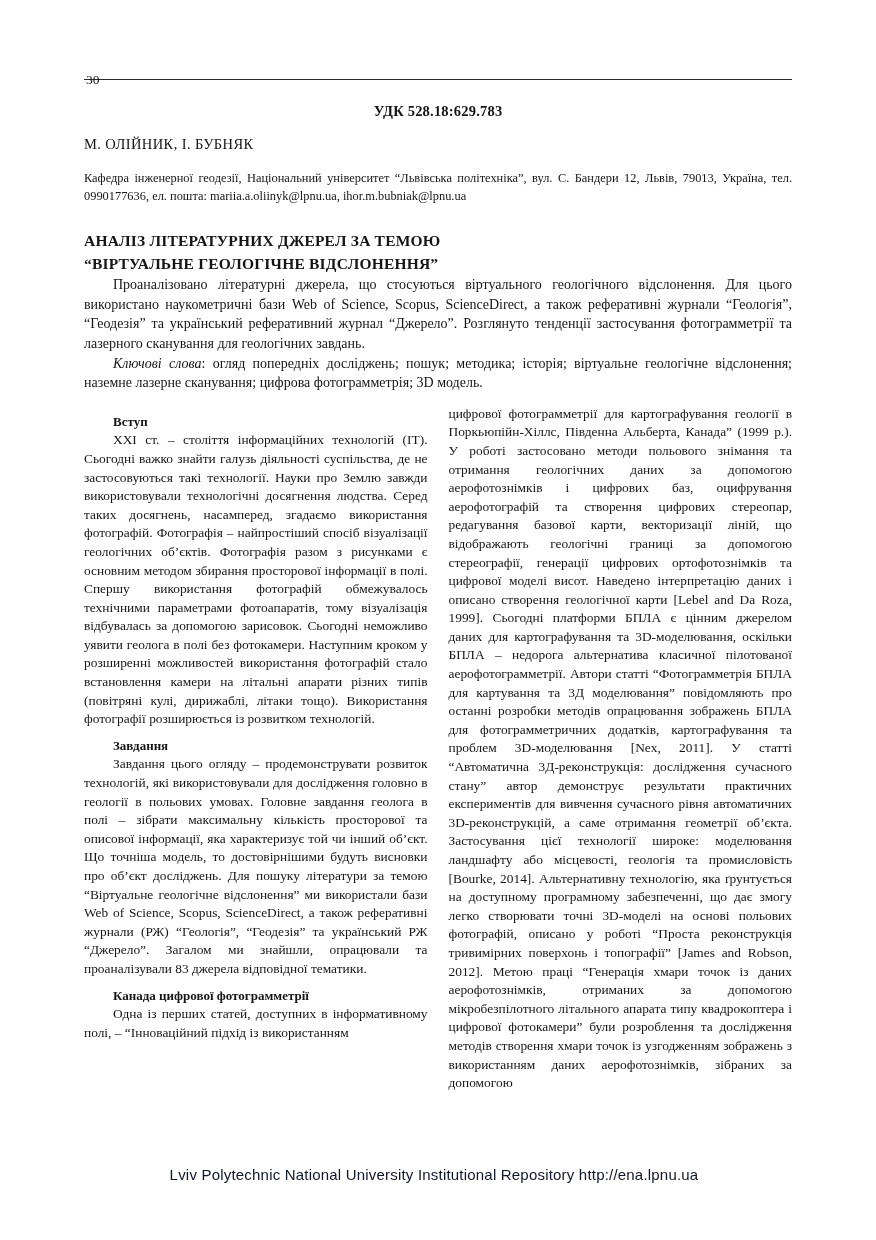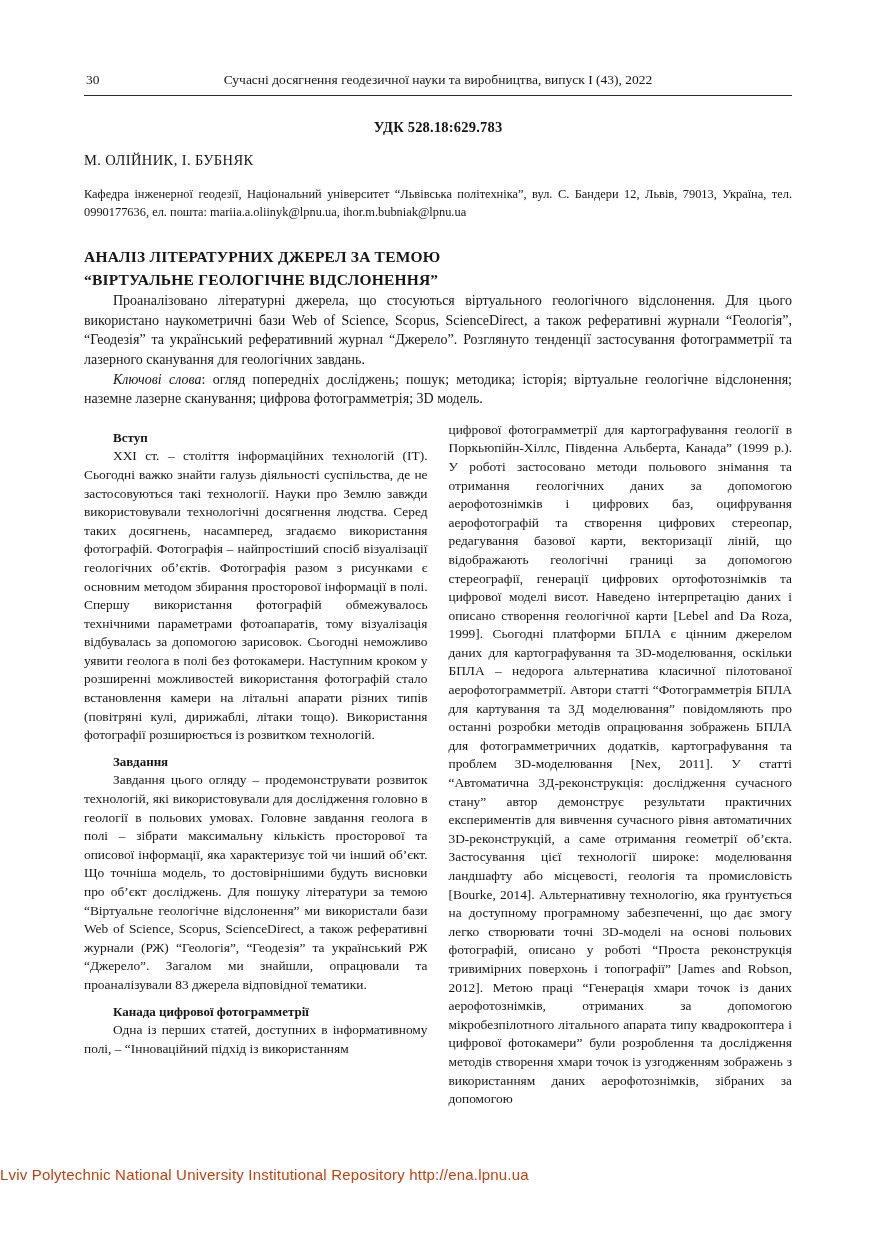--- a/index.html
+++ b/index.html
@@ -33,34 +33,34 @@
   .keywords-label { font-style:italic; }
 
   .columns { display:flex; gap:21px; margin-top:12px; font-size:13.4px; line-height:18.6px; text-align:justify; }
   .col { width:343.5px; }
   .col h3 { font-size:13px; font-weight:bold; margin:8px 0 0 0; text-indent:29px; }
   .col p { text-indent:29px; margin:0; }
   .col p.cont { text-indent:0; }
 
   .page-footer {
     position:absolute; left:0; right:8px; bottom:17px;
+    text-align:center;
     font-family:"Liberation Sans", sans-serif;
     font-size:15px;
-    color:#c2410c;
+    color:#0f172a;
     letter-spacing:.2px;
   }
 </style>
 </head>
 <body>
 
 <div class="page">
 
   <div class="running-head">
     <span class="page-num">30</span>
-    <span>Сучасні досягнення геодезичної науки та виробництва, випуск I (43), 2022</span>
   </div>
   <hr class="head-rule">
 
   <div class="udc">УДК 528.18:629.783</div>
 
   <div class="authors">М. ОЛІЙНИК, І. БУБНЯК</div>
 
   <p class="affiliation">Кафедра інженерної геодезії, Національний університет “Львівська політехніка”, вул. С. Бандери 12, Львів, 79013, Україна, тел. 0990177636, ел. пошта: mariia.a.oliinyk@lpnu.ua, ihor.m.bubniak@lpnu.ua</p>
 
   <h1 class="title">

